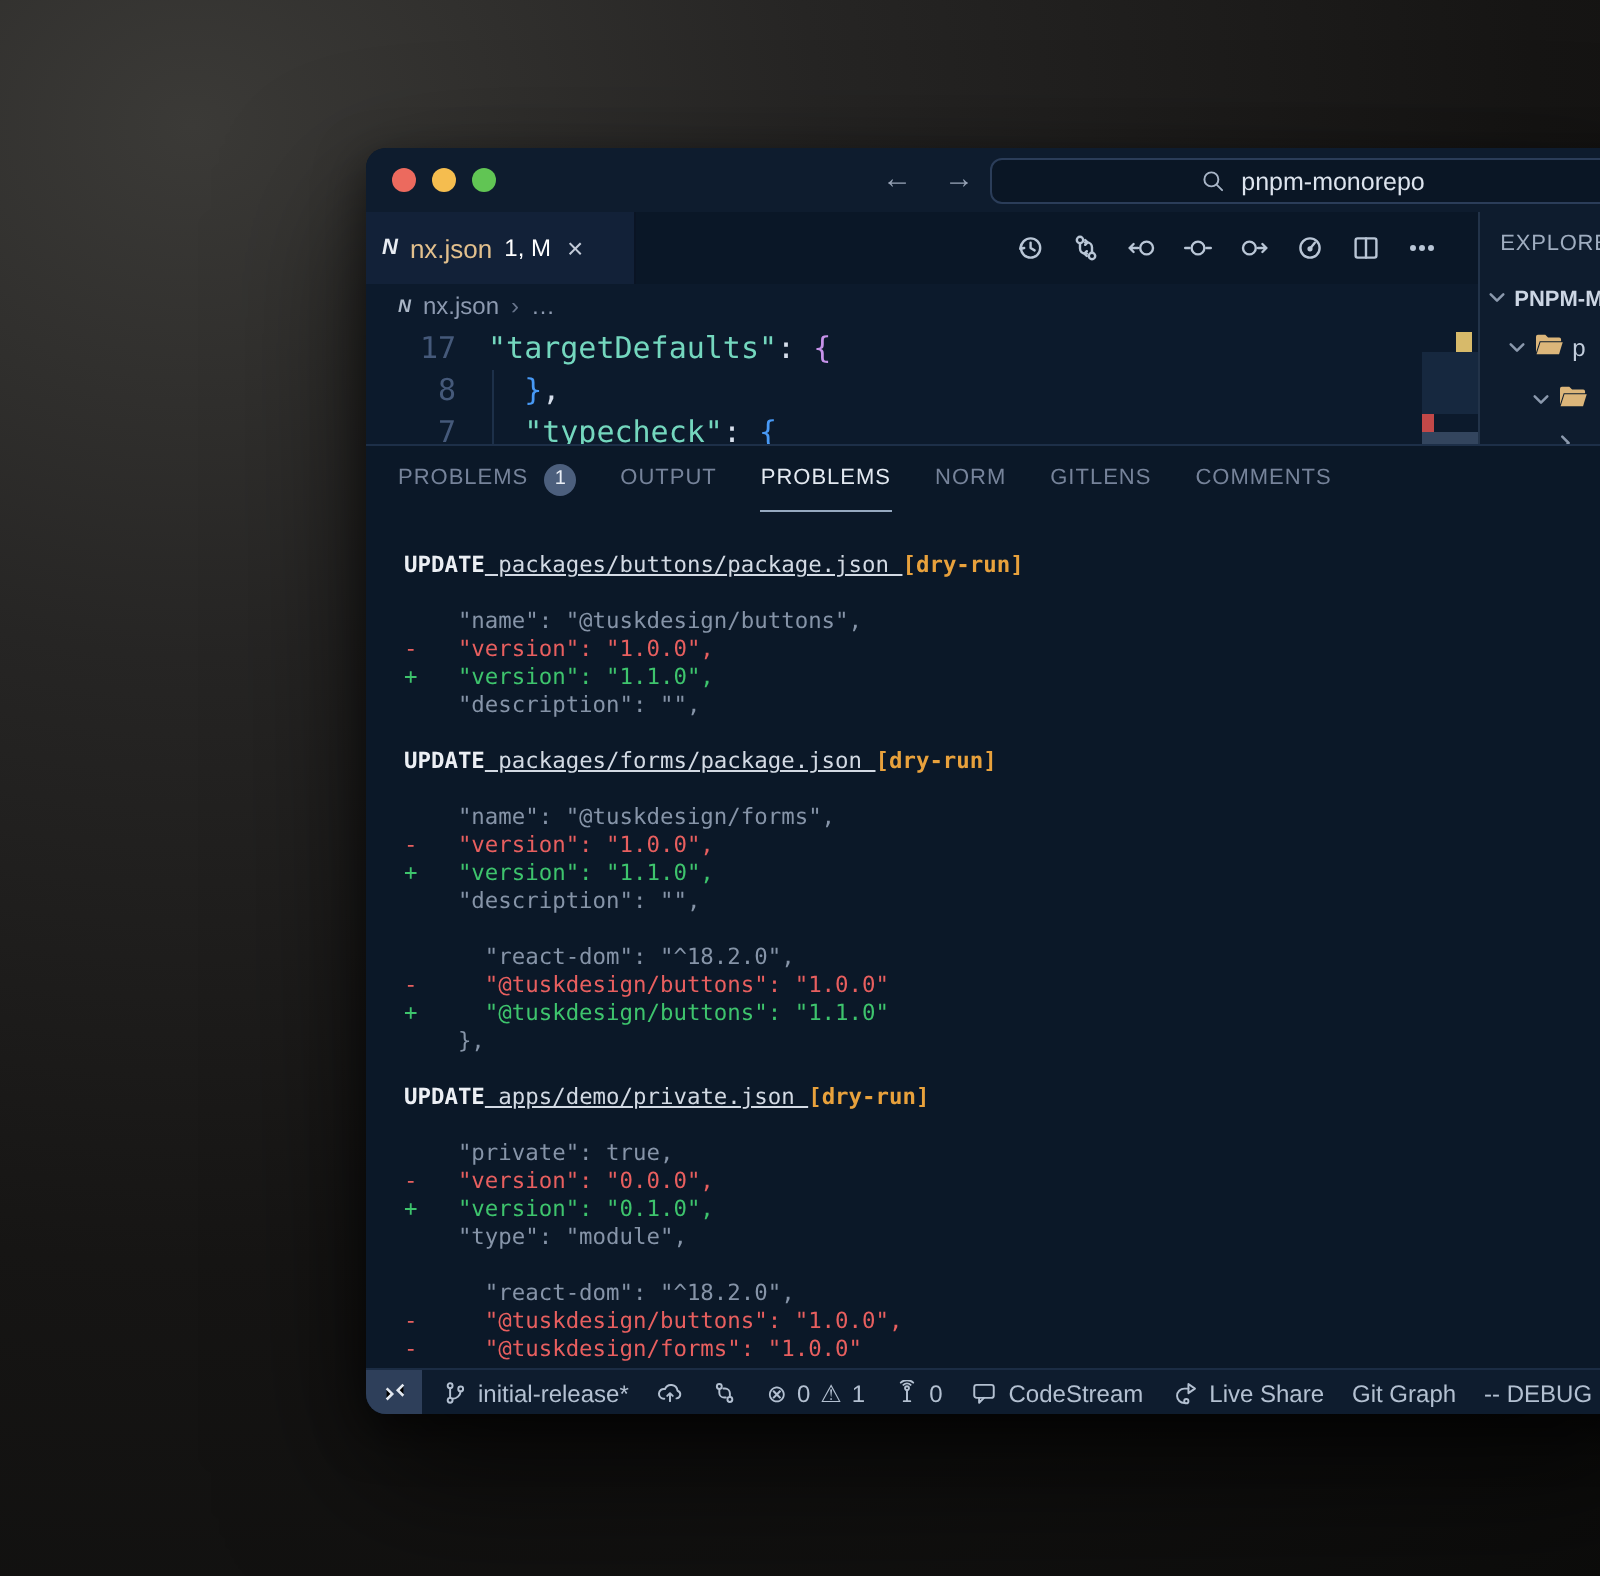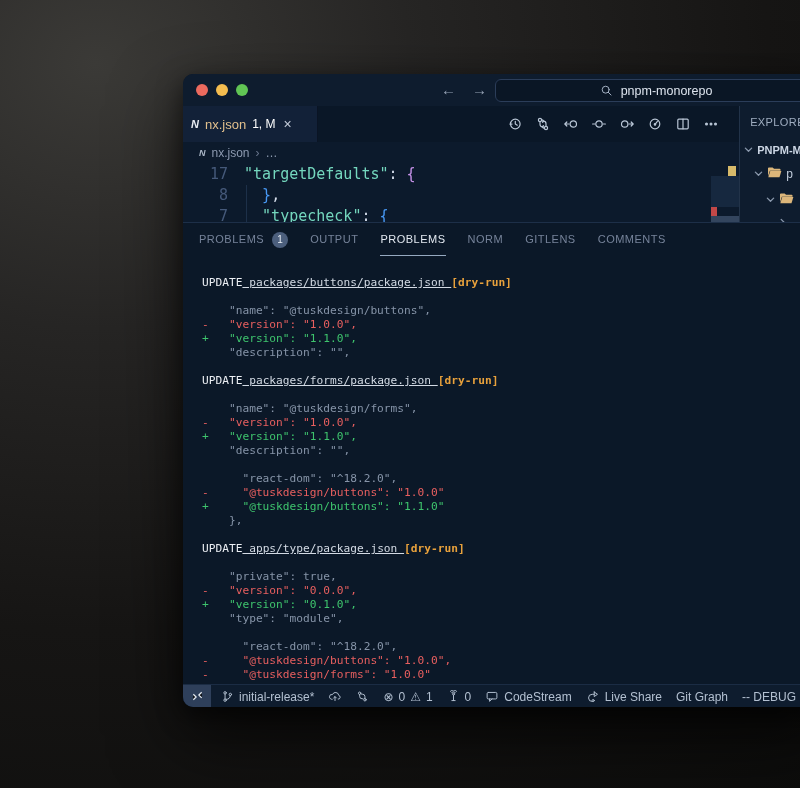--- a/index.html
+++ b/index.html
@@ -67,21 +67,21 @@
   .folder svg{fill:#dcb67a;stroke:none;}
   
   .panel{height:461px;background:#0b1828;border-top:1px solid #1d2f48;}
   .panel-tabs{height:33px;display:flex;align-items:center;gap:22px;padding-left:16px;font-size:11px;letter-spacing:.5px;color:#76839a;}
   .ptab{display:flex;align-items:center;gap:8px;height:100%;line-height:33px;}
   .ptab.active{color:#e3e9f1;box-shadow:inset 0 -1px 0 #96a9c0;}
   .pbadge{width:16px;height:16px;border-radius:50%;background:#4c5f7d;color:#e9eef5;font-size:10px;letter-spacing:0;
     display:flex;align-items:center;justify-content:center;}
   .terminal{padding:20px 0 0 19px;font-family:"DejaVu Sans Mono", monospace;font-size:11.2px;line-height:14px;overflow:hidden;height:408px;}
   .tline{white-space:pre;min-height:14px;}
-  .t-bold{color:#eceff4;font-weight:normal;}
+  .t-bold{color:#eceff4;font-weight:bold;}
   .t-plain{color:#d3dae4;text-decoration:underline;}
   .t-amber{color:#e8a13c;font-weight:bold;}
   .t-ctx{color:#8694a8;}
   .t-del{color:#e85f5f;}
   .t-add{color:#3ec46d;}
   
   .statusbar{height:23px;background:#0e1c2e;border-top:1px solid #1b2c44;display:flex;align-items:center;gap:14px;color:#b3c0d1;font-size:12px;overflow:hidden;}
   .sitem{display:flex;gap:5px;white-space:nowrap;}
   .sitem svg{stroke:#b3c0d1;fill:none;stroke-width:1.2;stroke-linecap:round;stroke-linejoin:round;}
   .remote{width:28px;height:100%;background:#2e3f5a;display:flex;align-items:center;justify-content:center;margin-right:-4px;}
@@ -283,21 +283,21 @@
         <div class="tline"><span class="t-ctx">    "name": "@tuskdesign/forms",</span></div>
         <div class="tline"><span class="t-del">-   "version": "1.0.0",</span></div>
         <div class="tline"><span class="t-add">+   "version": "1.1.0",</span></div>
         <div class="tline"><span class="t-ctx">    "description": "",</span></div>
         <div class="tline"></div>
         <div class="tline"><span class="t-ctx">      "react-dom": "^18.2.0",</span></div>
         <div class="tline"><span class="t-del">-     "@tuskdesign/buttons": "1.0.0"</span></div>
         <div class="tline"><span class="t-add">+     "@tuskdesign/buttons": "1.1.0"</span></div>
         <div class="tline"><span class="t-ctx">    },</span></div>
         <div class="tline"></div>
-        <div class="tline"><span class="t-bold">UPDATE</span><span class="t-plain"> apps/type/package.json </span><span class="t-amber">[dry-run]</span></div>
+        <div class="tline"><span class="t-bold">UPDATE</span><span class="t-plain"> apps/demo/private.json </span><span class="t-amber">[dry-run]</span></div>
         <div class="tline"></div>
         <div class="tline"><span class="t-ctx">    "private": true,</span></div>
         <div class="tline"><span class="t-del">-   "version": "0.0.0",</span></div>
         <div class="tline"><span class="t-add">+   "version": "0.1.0",</span></div>
         <div class="tline"><span class="t-ctx">    "type": "module",</span></div>
         <div class="tline"></div>
         <div class="tline"><span class="t-ctx">      "react-dom": "^18.2.0",</span></div>
         <div class="tline"><span class="t-del">-     "@tuskdesign/buttons": "1.0.0",</span></div>
         <div class="tline"><span class="t-del">-     "@tuskdesign/forms": "1.0.0"</span></div>
       </div>

